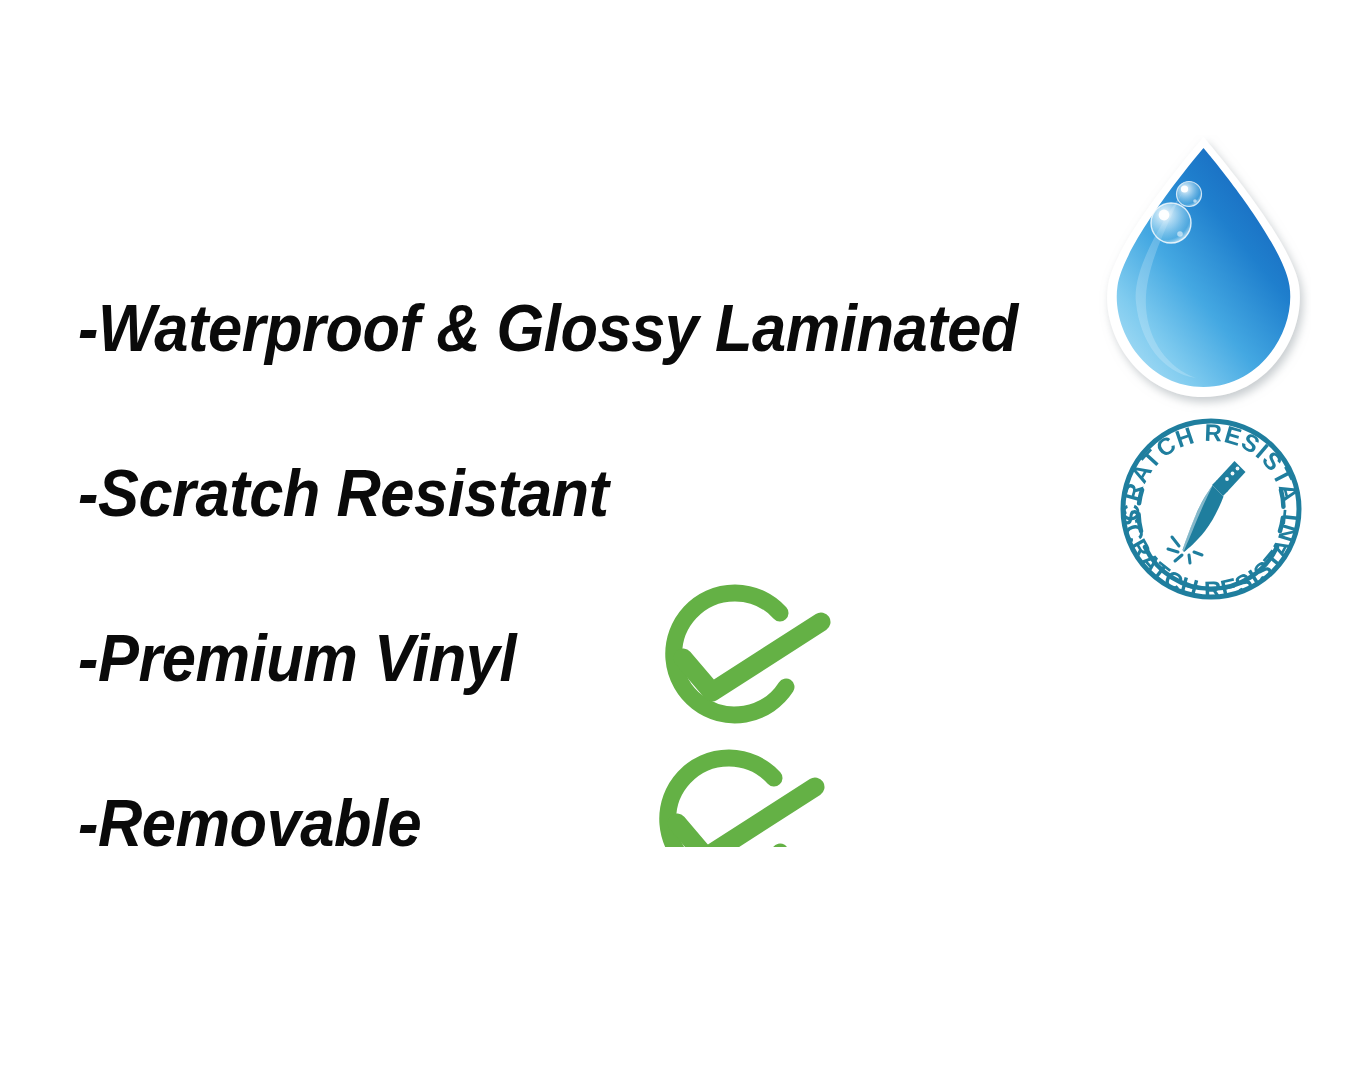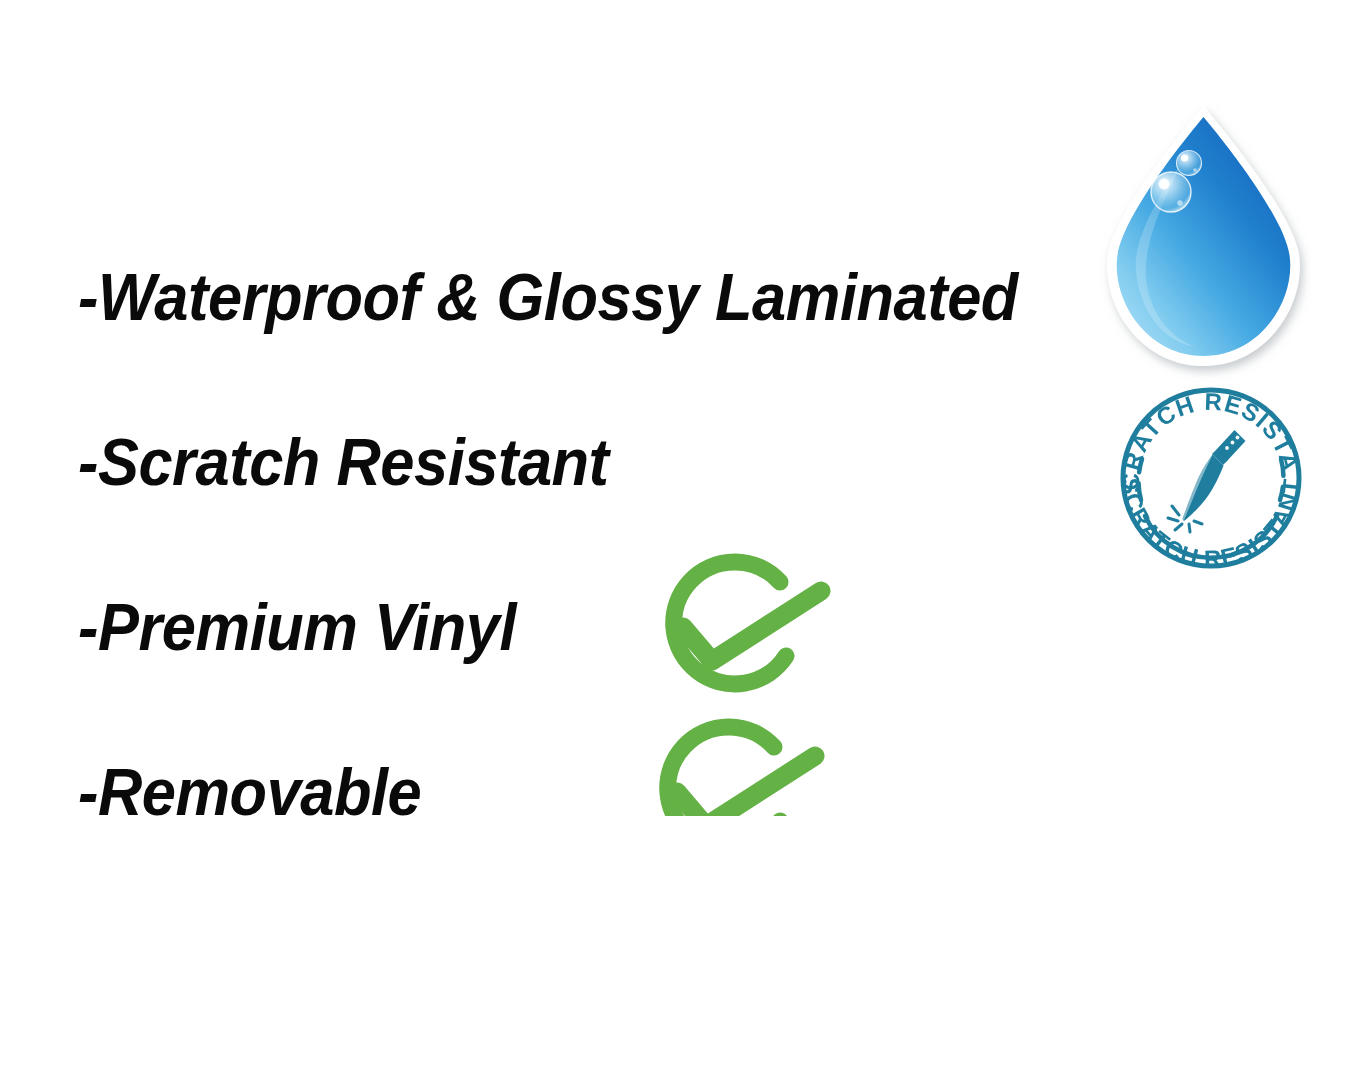--- a/index.html
+++ b/index.html
@@ -10,20 +10,21 @@
   }
   body {
     font-family: "Liberation Sans", "DejaVu Sans", sans-serif;
   }
   #stage {
     position: relative;
     width: 1359px;
     height: 816px;
     background: #ffffff;
     overflow: hidden;
+    margin-top: 31px;
   }
 
   
   .feature-list {
     position: absolute;
     left: 0;
     top: 0;
     width: 1100px;
     height: 1080px;
   }

